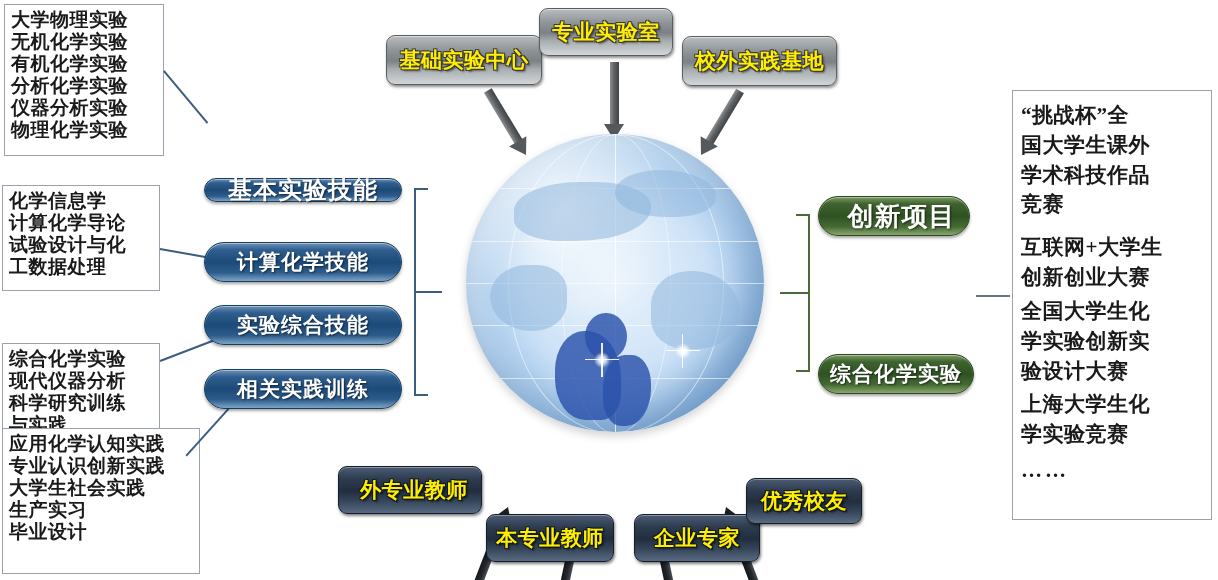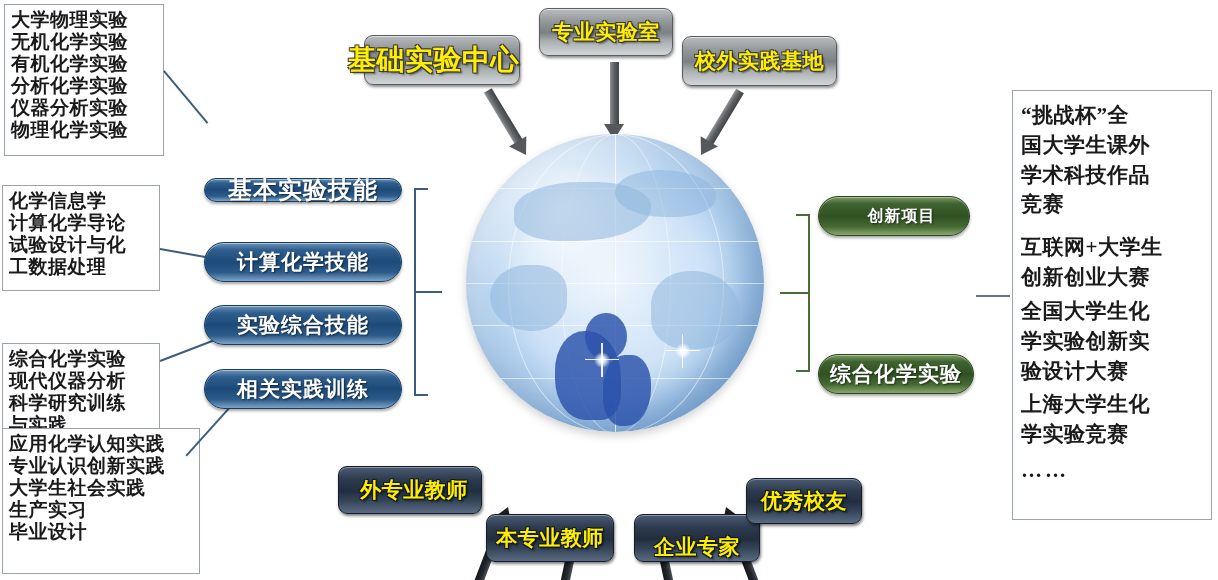--- a/index.html
+++ b/index.html
@@ -197,21 +197,21 @@
     <span>相关实践训练</span>
   </div>
 
   <div class="bracket" style="left:414px;top:188px;width:30px;height:208px;">
     <div class="vline" style="background:#3d5d80;"></div>
     <div class="tline" style="left:0;top:0;width:14px;background:#3d5d80;"></div>
     <div class="tline" style="left:0;bottom:0;width:14px;background:#3d5d80;"></div>
     <div class="stem" style="left:0;top:103px;width:28px;background:#3d5d80;"></div>
   </div>
 
-  <div class="abs gbox" style="left:364px;top:35px;width:156px;height:50px;font-size:28px;justify-content:flex-end;">
+  <div class="abs gbox" style="left:386px;top:35px;width:156px;height:50px;font-size:21px;">
     <span>基础实验中心</span>
   </div>
   <div class="abs gbox" style="left:539px;top:8px;width:134px;height:48px;font-size:21px;">
     <span>专业实验室</span>
   </div>
   <div class="abs gbox" style="left:682px;top:36px;width:155px;height:50px;font-size:21px;">
     <span>校外实践基地</span>
   </div>
 
   <div class="arrow" style="left:516px;top:80px;width:20px;height:75px;transform:rotate(-31deg);">
@@ -250,21 +250,21 @@
 
   </div>
 
   <div class="bracket" style="left:780px;top:214px;width:30px;height:158px;">
     <div class="vline" style="left:28px;background:#4a6b3a;"></div>
     <div class="tline" style="right:0;top:0;width:14px;background:#4a6b3a;"></div>
     <div class="tline" style="right:0;bottom:0;width:14px;background:#4a6b3a;"></div>
     <div class="stem" style="left:0;top:78px;width:28px;background:#4a6b3a;"></div>
   </div>
 
-  <div class="abs pill pill-green" style="left:818px;top:196px;width:152px;height:40px;font-size:16px;padding-left:15px;">
+  <div class="abs pill pill-green" style="left:818px;top:196px;width:152px;height:40px;font-size:26px;padding-left:15px;">
     <span>创新项目</span>
   </div>
   <div class="abs pill pill-green" style="left:818px;top:354px;width:156px;height:40px;font-size:21px;">
     <span>综合化学实验</span>
   </div>
 
   <div class="conn" style="left:976px;top:295px;width:34px;background:#6a7380;"></div>
 
   <div class="abs textbox" style="left:1012px;top:90px;width:200px;height:430px;font-size:21px;line-height:1.42;padding:10px 8px;">
     <span class="ln">“挑战杯”全</span>
@@ -297,20 +297,20 @@
     <div class="shaft" style="height:66px;"></div>
       <div class="head"></div>
   </div>
 
   <div class="abs nbox" style="left:338px;top:466px;width:144px;height:48px;font-size:21px;padding-left:8px;">
     <span>外专业教师</span>
   </div>
   <div class="abs nbox" style="left:486px;top:514px;width:128px;height:48px;font-size:21px;">
     <span>本专业教师</span>
   </div>
-  <div class="abs nbox" style="left:634px;top:514px;width:126px;height:48px;font-size:21px;align-items:flex-end;">
+  <div class="abs nbox" style="left:634px;top:514px;width:126px;height:48px;font-size:21px;">
     <span>企业专家</span>
   </div>
   <div class="abs nbox" style="left:746px;top:478px;width:116px;height:46px;font-size:21px;">
     <span>优秀校友</span>
   </div>
 
 </div>
 
 </body></html>

